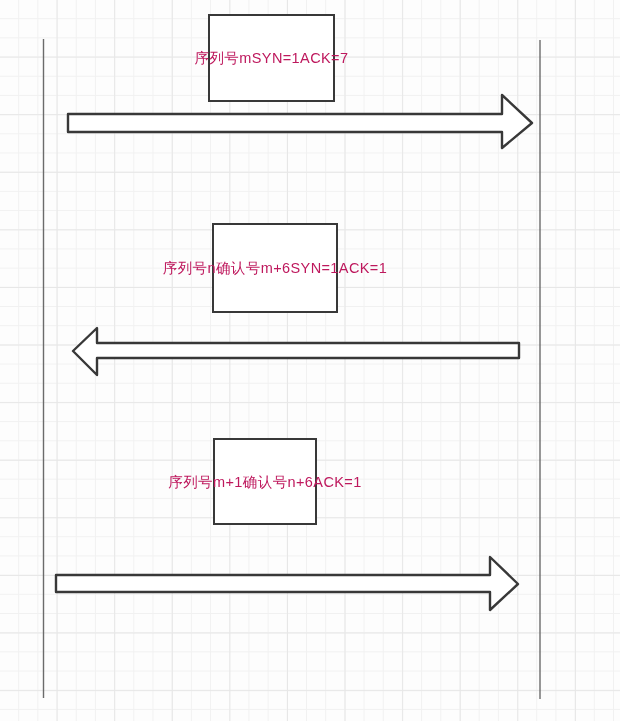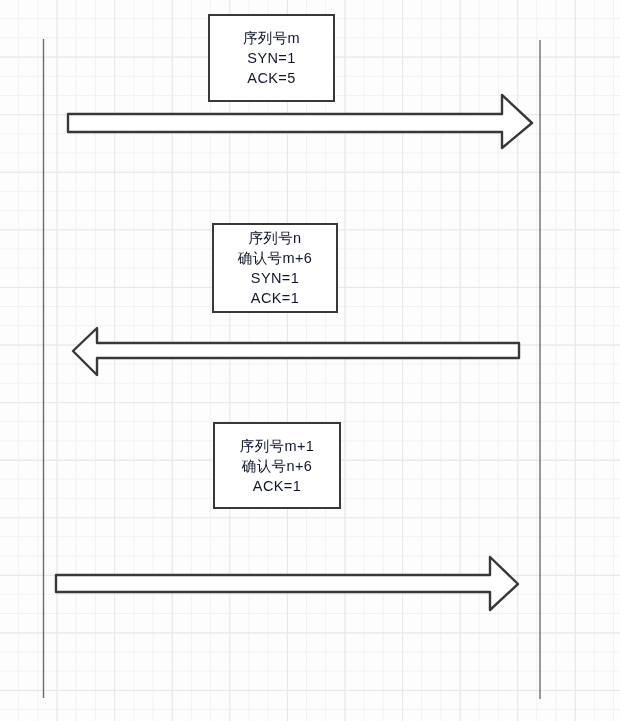--- a/index.html
+++ b/index.html
@@ -43,35 +43,35 @@
     stroke-width: 2.4;
     stroke-linejoin: round;
     stroke-miterlimit: 6;
   }
   .label-box {
     position: absolute;
     box-sizing: border-box;
     background: #ffffff;
     border: 2.4px solid #383838;
     display: flex;
-    flex-direction: column;
+    flex-direction: row;
     align-items: center;
     justify-content: center;
     text-align: center;
-    color: #0f172a;
+    color: #be185d;
     font-size: 14.5px;
     line-height: 20px;
     letter-spacing: 0.4px;
   }
   .label-box .line {
     white-space: nowrap;
   }
   #box-1 { left: 208px; top: 14px;  width: 127px; height: 88px; }
   #box-2 { left: 212px; top: 223px; width: 126px; height: 90px; align-items: center; }
-  #box-3 { left: 213px; top: 422px; width: 128px; height: 87px; }
+  #box-3 { left: 213px; top: 438px; width: 104px; height: 87px; }
 </style>
 </head>
 <body>
 
 <div class="canvas">
 
   <svg class="overlay" viewBox="0 0 620 721" xmlns="http://www.w3.org/2000/svg">
 
     <line class="lifeline" x1="43.5" y1="39" x2="43.5" y2="698" stroke="#6b6b6b"></line>
     <line class="lifeline" x1="540" y1="40" x2="540" y2="699" stroke="#6b6b6b"></line>
@@ -79,21 +79,21 @@
     <polygon class="arrow" points="68,114 502,114 502,95 532,123 502,148 502,132 68,132" stroke="#383838"></polygon>
 
     <polygon class="arrow" points="73,351 97,328 97,343 519,343 519,358 97,358 97,375" stroke="#383838"></polygon>
 
     <polygon class="arrow" points="56,575 490,575 490,557 518,584 490,610 490,592 56,592" stroke="#383838"></polygon>
   </svg>
 
   <div class="label-box" id="box-1">
     <div class="line">序列号m</div>
     <div class="line">SYN=1</div>
-    <div class="line">ACK=5</div>
+    <div class="line">ACK=7</div>
   </div>
 
   <div class="label-box" id="box-2">
     <div class="line">序列号n</div>
     <div class="line">确认号m+6</div>
     <div class="line">SYN=1</div>
     <div class="line">ACK=1</div>
   </div>
 
   <div class="label-box" id="box-3">

